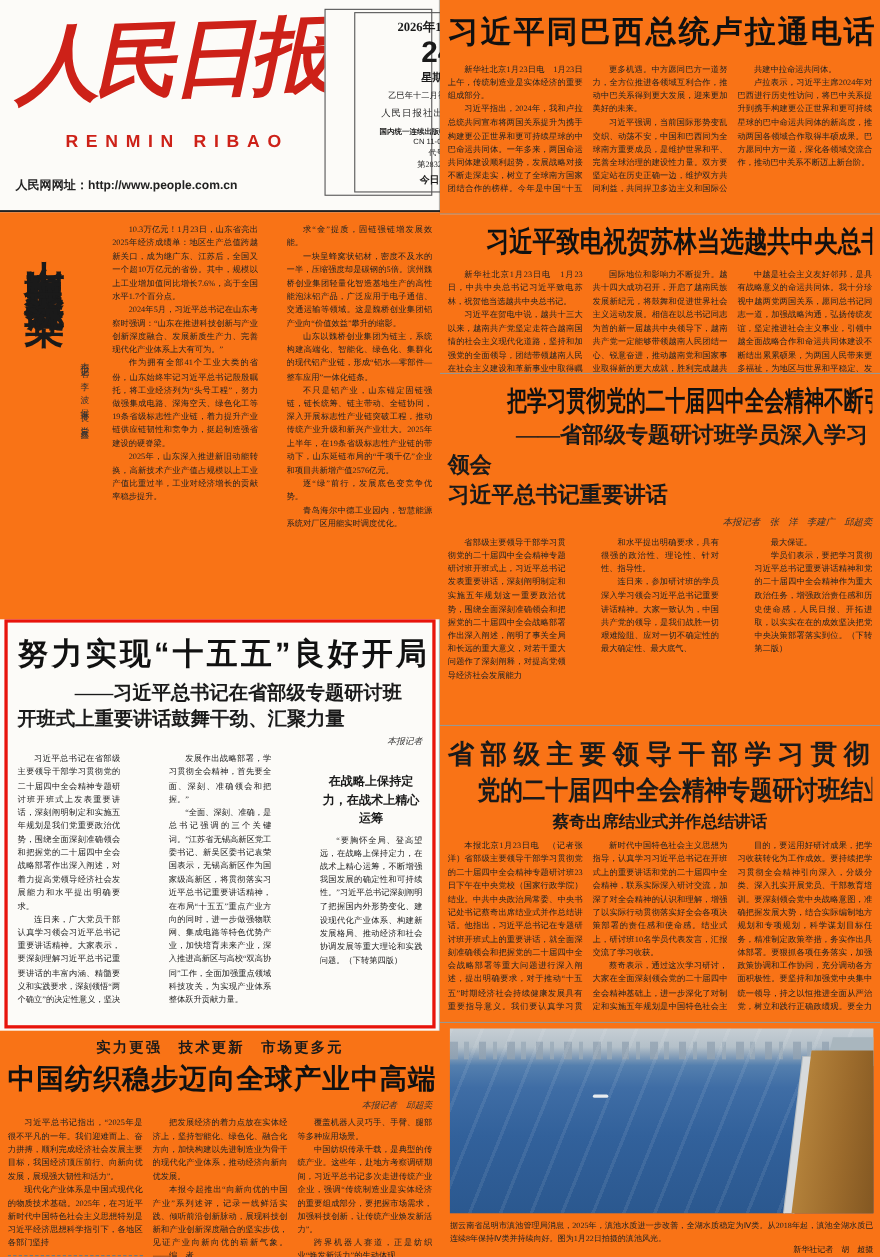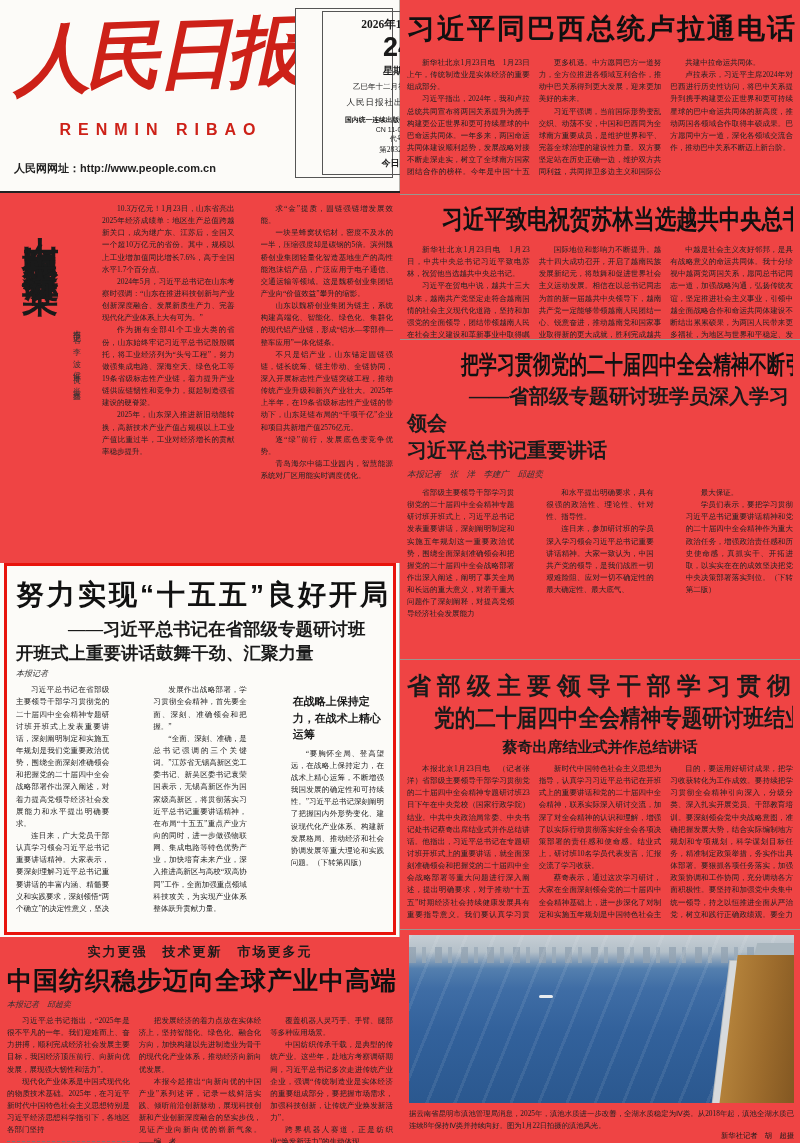--- a/index.html
+++ b/index.html
@@ -32,29 +32,29 @@
   .db-week { font-size:10px; font-weight:bold; margin-top:1px; }
   .db-lunar { font-size:7.5px; margin-top:4px; }
   .db-pub { font-size:8.5px; margin-top:5px; letter-spacing:1px; }
   .db-issn-label { font-size:6.8px; font-weight:bold; margin-top:6px; }
   .db-issn { font-size:7px; margin-top:1px; font-family:"Liberation Sans", sans-serif; }
   .db-code { font-size:7px; margin-top:1px; }
   .db-issue { font-size:7.5px; margin-top:1px; }
   .db-pages { font-size:9px; font-weight:bold; margin-top:2px; }
 
   
-  .art { position:absolute; background:#ef4444; padding:0 7px; }
+  .art { position:absolute; background:#f97316; padding:0 7px; }
   .r-art { border-bottom:1px solid #9a978f; }
   .headline { font-family:"Liberation Sans", sans-serif; font-weight:900; color:#111;
     text-align:center; white-space:nowrap; }
   .cols { display:flex; gap:9px; overflow:hidden; text-align:justify; }
   .col { flex:1 1 0; overflow:hidden; }
   .col p { font-size:7.5px; line-height:1.62; text-indent:2em; color:#222;
     font-family:"Liberation Serif", serif; margin:0; }
-  .byline { text-align:left; font-size:8.5px; color:#333; font-style:italic; }
+  .byline { text-align:right; font-size:8.5px; color:#333; font-style:italic; }
 
   
   .art-lula { left:400px; top:0; width:400px; height:195px; }
   .art-lula .headline { font-size:28px; letter-spacing:2px; margin:10px 0 9px; }
   .art-lula .cols { height:118px; }
 
   
   .art-sulin { left:400px; top:195px; width:400px; height:145px; }
   .art-sulin .hl-wrap { overflow:hidden; margin:7px 0 7px; }
   .art-sulin .headline { font-size:26px; transform:scaleX(0.82); transform-origin:center; }
@@ -91,21 +91,21 @@
 
   
   .art-red { left:4px; top:563px; width:392px; height:372px; border:3px solid #e8140c;
     padding:6px 9px 6px; background:#fcfbf8; }
   .art-red .headline { font-size:28px; letter-spacing:3px; margin:4px 0 4px; }
   .gs-sub { font-family:"Liberation Serif", serif; font-weight:bold; font-size:17.5px; line-height:1.35;
     text-indent:52px; }
   .gs-byline { margin:3px 0 5px; font-size:8px; }
   .art-red .cols { height:232px;gap:44px; }
   .subhead { font-family:"Liberation Sans", sans-serif; font-weight:900; font-size:11px; line-height:1.5;
-    text-align:left; margin:9px 2px 5px; text-indent:0; }
+    text-align:center; margin:19px 2px 5px; text-indent:0; }
 
   
   .art-tex { left:0; top:937px; width:400px; height:206px; }
   .tex-kicker { font-family:"Liberation Serif", serif; font-weight:bold; font-size:13px;
     text-align:center; margin-top:6px; letter-spacing:2px; }
   .art-tex .headline { font-size:25px; letter-spacing:1px; margin:3px 0 2px; }
   .tex-byline { margin-bottom:5px; font-size:8px; }
   .art-tex .cols { height:134px; }
   .dashed-div { border-top:1px dashed #777; margin:5px 0 5px; }
 
@@ -200,21 +200,21 @@
     <div class="cols">
       <div class="col">
           <p>省部级主要领导干部学习贯彻党的二十届四中全会精神专题研讨班开班式上，习近平总书记发表重要讲话，深刻阐明制定和实施五年规划这一重要政治优势，围绕全面深刻准确领会和把握党的二十届四中全会战略部署作出深入阐述，阐明了事关全局和长远的重大意义，对若干重大问题作了深刻阐释，对提高党领导经济社会发展能力</p>
         </div>
       <div class="col">
           <p>和水平提出明确要求，具有很强的政治性、理论性、针对性、指导性。</p>
           <p>连日来，参加研讨班的学员深入学习领会习近平总书记重要讲话精神。大家一致认为，中国共产党的领导，是我们战胜一切艰难险阻、应对一切不确定性的最大确定性、最大底气、</p>
         </div>
       <div class="col">
           <p>最大保证。</p>
-          <p>学员们表示，要把学习贯彻习近平总书记重要讲话精神和党的二十届四中全会精神作为重大政治任务，增强政治责任感和历史使命感，真抓实干、开拓进取，以实实在在的成效坚决把党中央决策部署落实到位。（下转第二版）</p>
+          <p>学员们表示，要把学习贯彻习近平总书记重要讲话精神和党的二十届四中全会精神作为重大政治任务，增强政治责任感和历史使命感，人民日报、开拓进取，以实实在在的成效坚决把党中央决策部署落实到位。（下转第二版）</p>
         </div>
     </div>
   </div>
 
   <div class="art art-sd">
     <div class="sd-wrap">
       <div class="sd-headcol">
         <div class="sd-head">山东挺起工业硬脊梁</div>
         <div class="sd-byline">本报记者　李　波　侯琳良　肖家鑫</div>
       </div>

